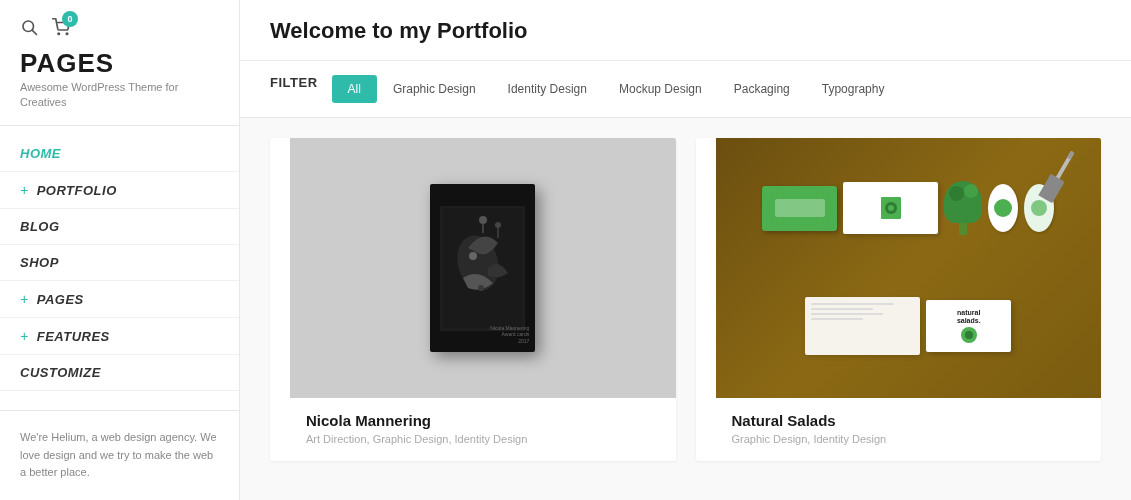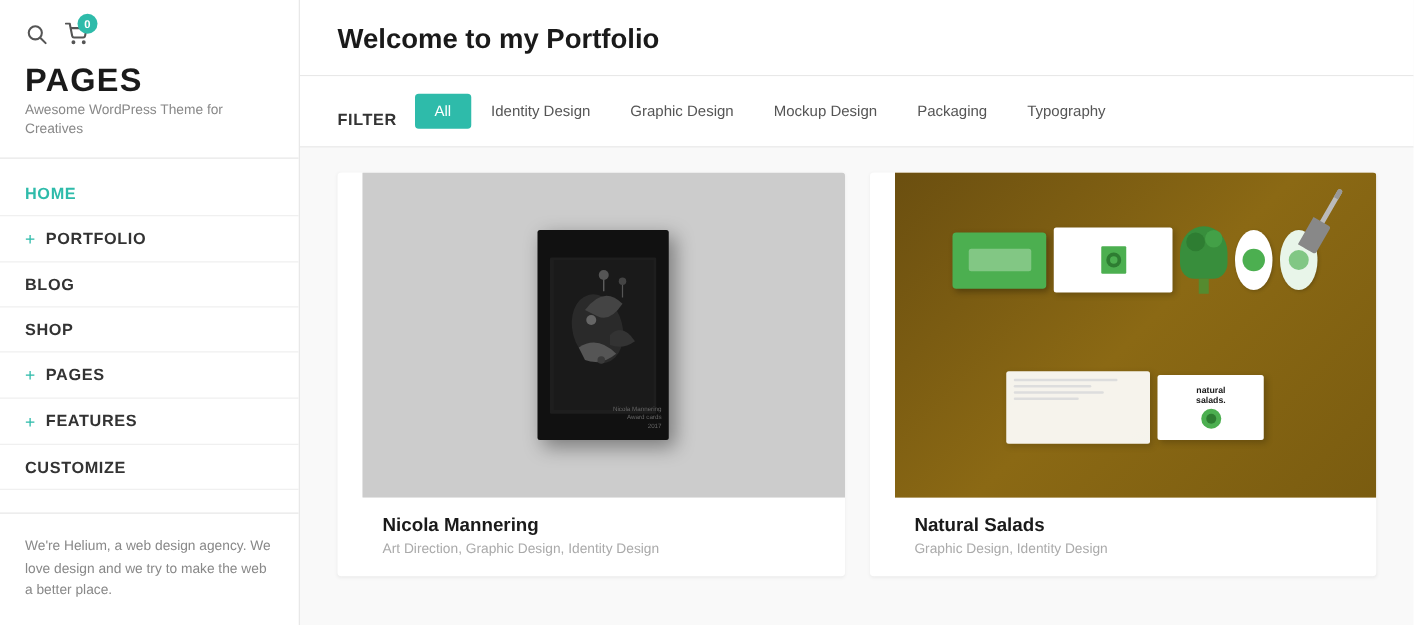--- a/index.html
+++ b/index.html
@@ -64,30 +64,31 @@
     .brand-tagline {
       font-size: 11px;
       color: #888;
       line-height: 1.4;
     }
     .nav-items {
       padding: 10px 0;
     }
     .nav-item {
       display: flex;
-      align-items: flex-start;
+      align-items: flex-end;
       gap: 8px;
       padding: 10px 20px;
       font-size: 13px;
       font-weight: 700;
       color: #333;
       cursor: pointer;
       border-bottom: 1px solid #f0f0f0;
       text-transform: uppercase;
       letter-spacing: 0.5px;
+      font-style: italic;
     }
     .nav-item.active { color: #2ebbaa; }
     .nav-item .plus-icon {
       color: #2ebbaa;
       font-size: 14px;
       font-weight: 300;
     }
     .sidebar-about {
       padding: 18px 20px;
       border-top: 1px solid #e8e8e8;
@@ -122,21 +123,21 @@
     .main-title {
       font-size: 22px;
       font-weight: 700;
       color: #1a1a1a;
     }
     .filter-bar {
       background: #fff;
       padding: 14px 30px;
       border-bottom: 1px solid #e8e8e8;
       display: flex;
-      align-items: flex-end;
+      align-items: flex-start;
       gap: 0;
     }
     .filter-label {
       font-size: 13px;
       font-weight: 700;
       color: #333;
       margin-right: 14px;
       text-transform: uppercase;
       letter-spacing: 0.5px;
     }
@@ -262,22 +263,22 @@
 </aside>
 
 <main class="main">
   <div class="main-header">
     <h1 class="main-title">Welcome to my Portfolio</h1>
   </div>
 
   <div class="filter-bar">
     <span class="filter-label">FILTER</span>
     <button class="filter-btn active">All</button>
+    <button class="filter-btn">Graphic Design</button>
     <button class="filter-btn">Identity Design</button>
-    <button class="filter-btn">Graphic Design</button>
     <button class="filter-btn">Mockup Design</button>
     <button class="filter-btn">Packaging</button>
     <button class="filter-btn">Typography</button>
   </div>
 
   <div class="portfolio-grid">
 
     <div class="portfolio-card">
       <div class="card-image card-image-nicola">
         <div style="position:relative; width:100%; height:100%; background:#ccc; display:flex; align-items:center; justify-content:center;">

